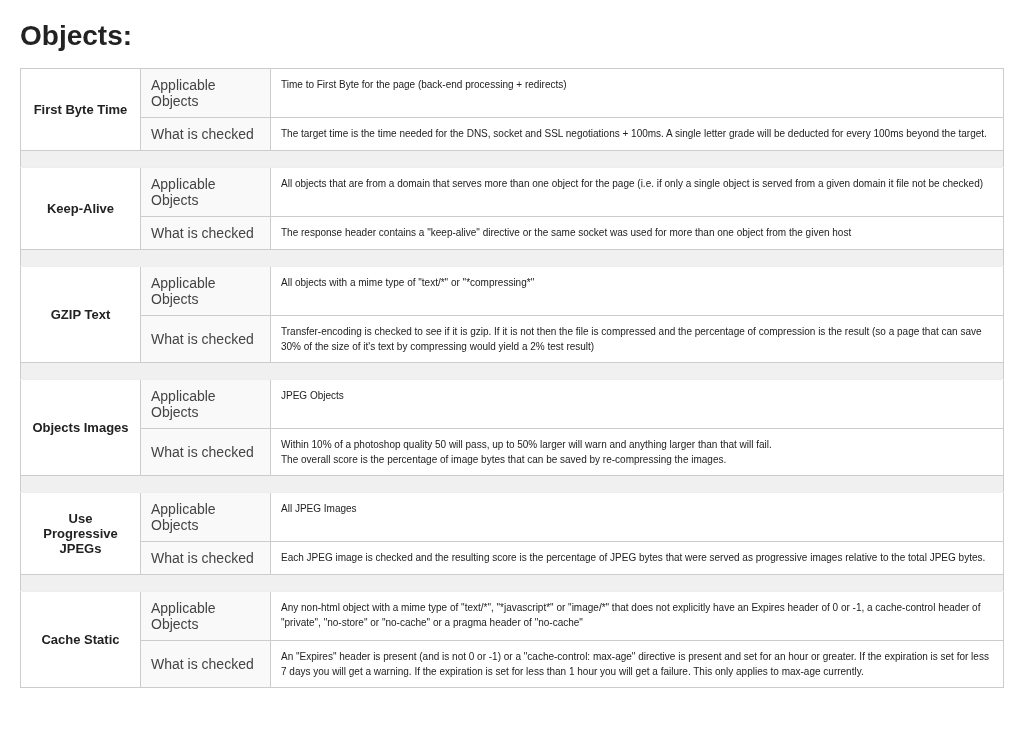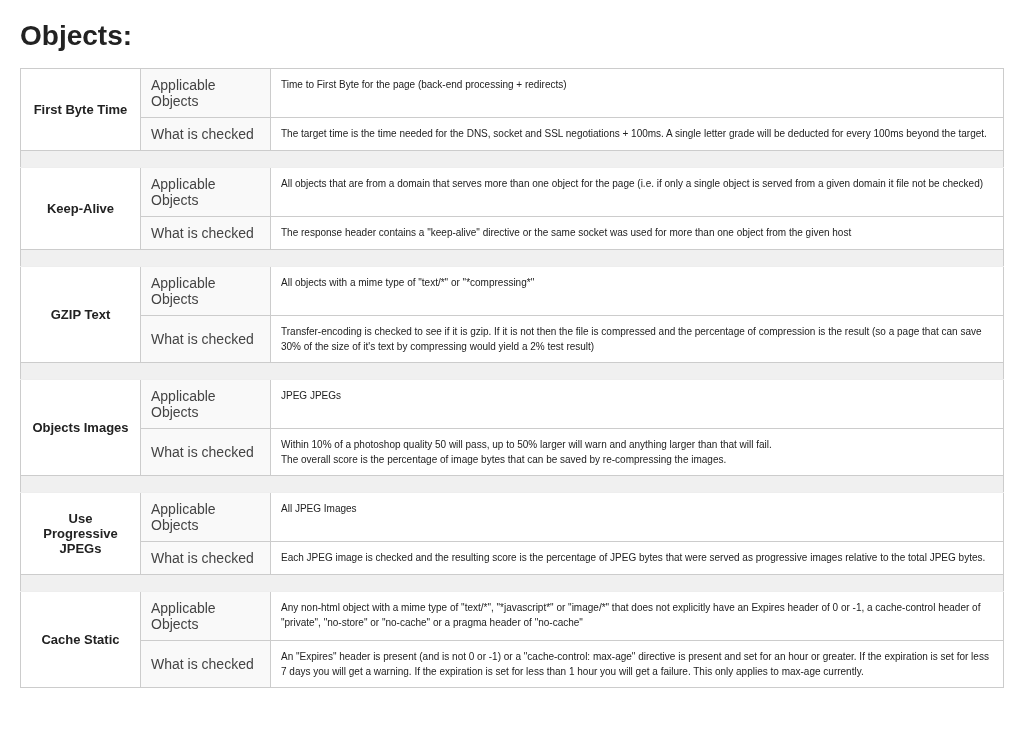--- a/index.html
+++ b/index.html
@@ -90,21 +90,21 @@
       <tr>
         <td class="label-cell">What is checked</td>
         <td class="desc-cell">Transfer-encoding is checked to see if it is gzip. If it is not then the file is compressed and the percentage of compression is the result (so a page that can save 30% of the size of it's text by compressing would yield a 2% test result)</td>
       </tr>
       <tr class="spacer-row">
         <td colspan="3"></td>
       </tr>
       <tr>
         <td class="term-cell" rowspan="2">Objects Images</td>
         <td class="label-cell">Applicable Objects</td>
-        <td class="desc-cell">JPEG JPEGs</td>
+        <td class="desc-cell">JPEG Objects</td>
       </tr>
       <tr>
         <td class="label-cell">What is checked</td>
         <td class="desc-cell">Within 10% of a photoshop quality 50 will pass, up to 50% larger will warn and anything larger than that will fail.<br>The overall score is the percentage of image bytes that can be saved by re-compressing the images.</td>
       </tr>
       <tr class="spacer-row">
         <td colspan="3"></td>
       </tr>
       <tr>
         <td class="term-cell" rowspan="2">Use Progressive JPEGs</td>

